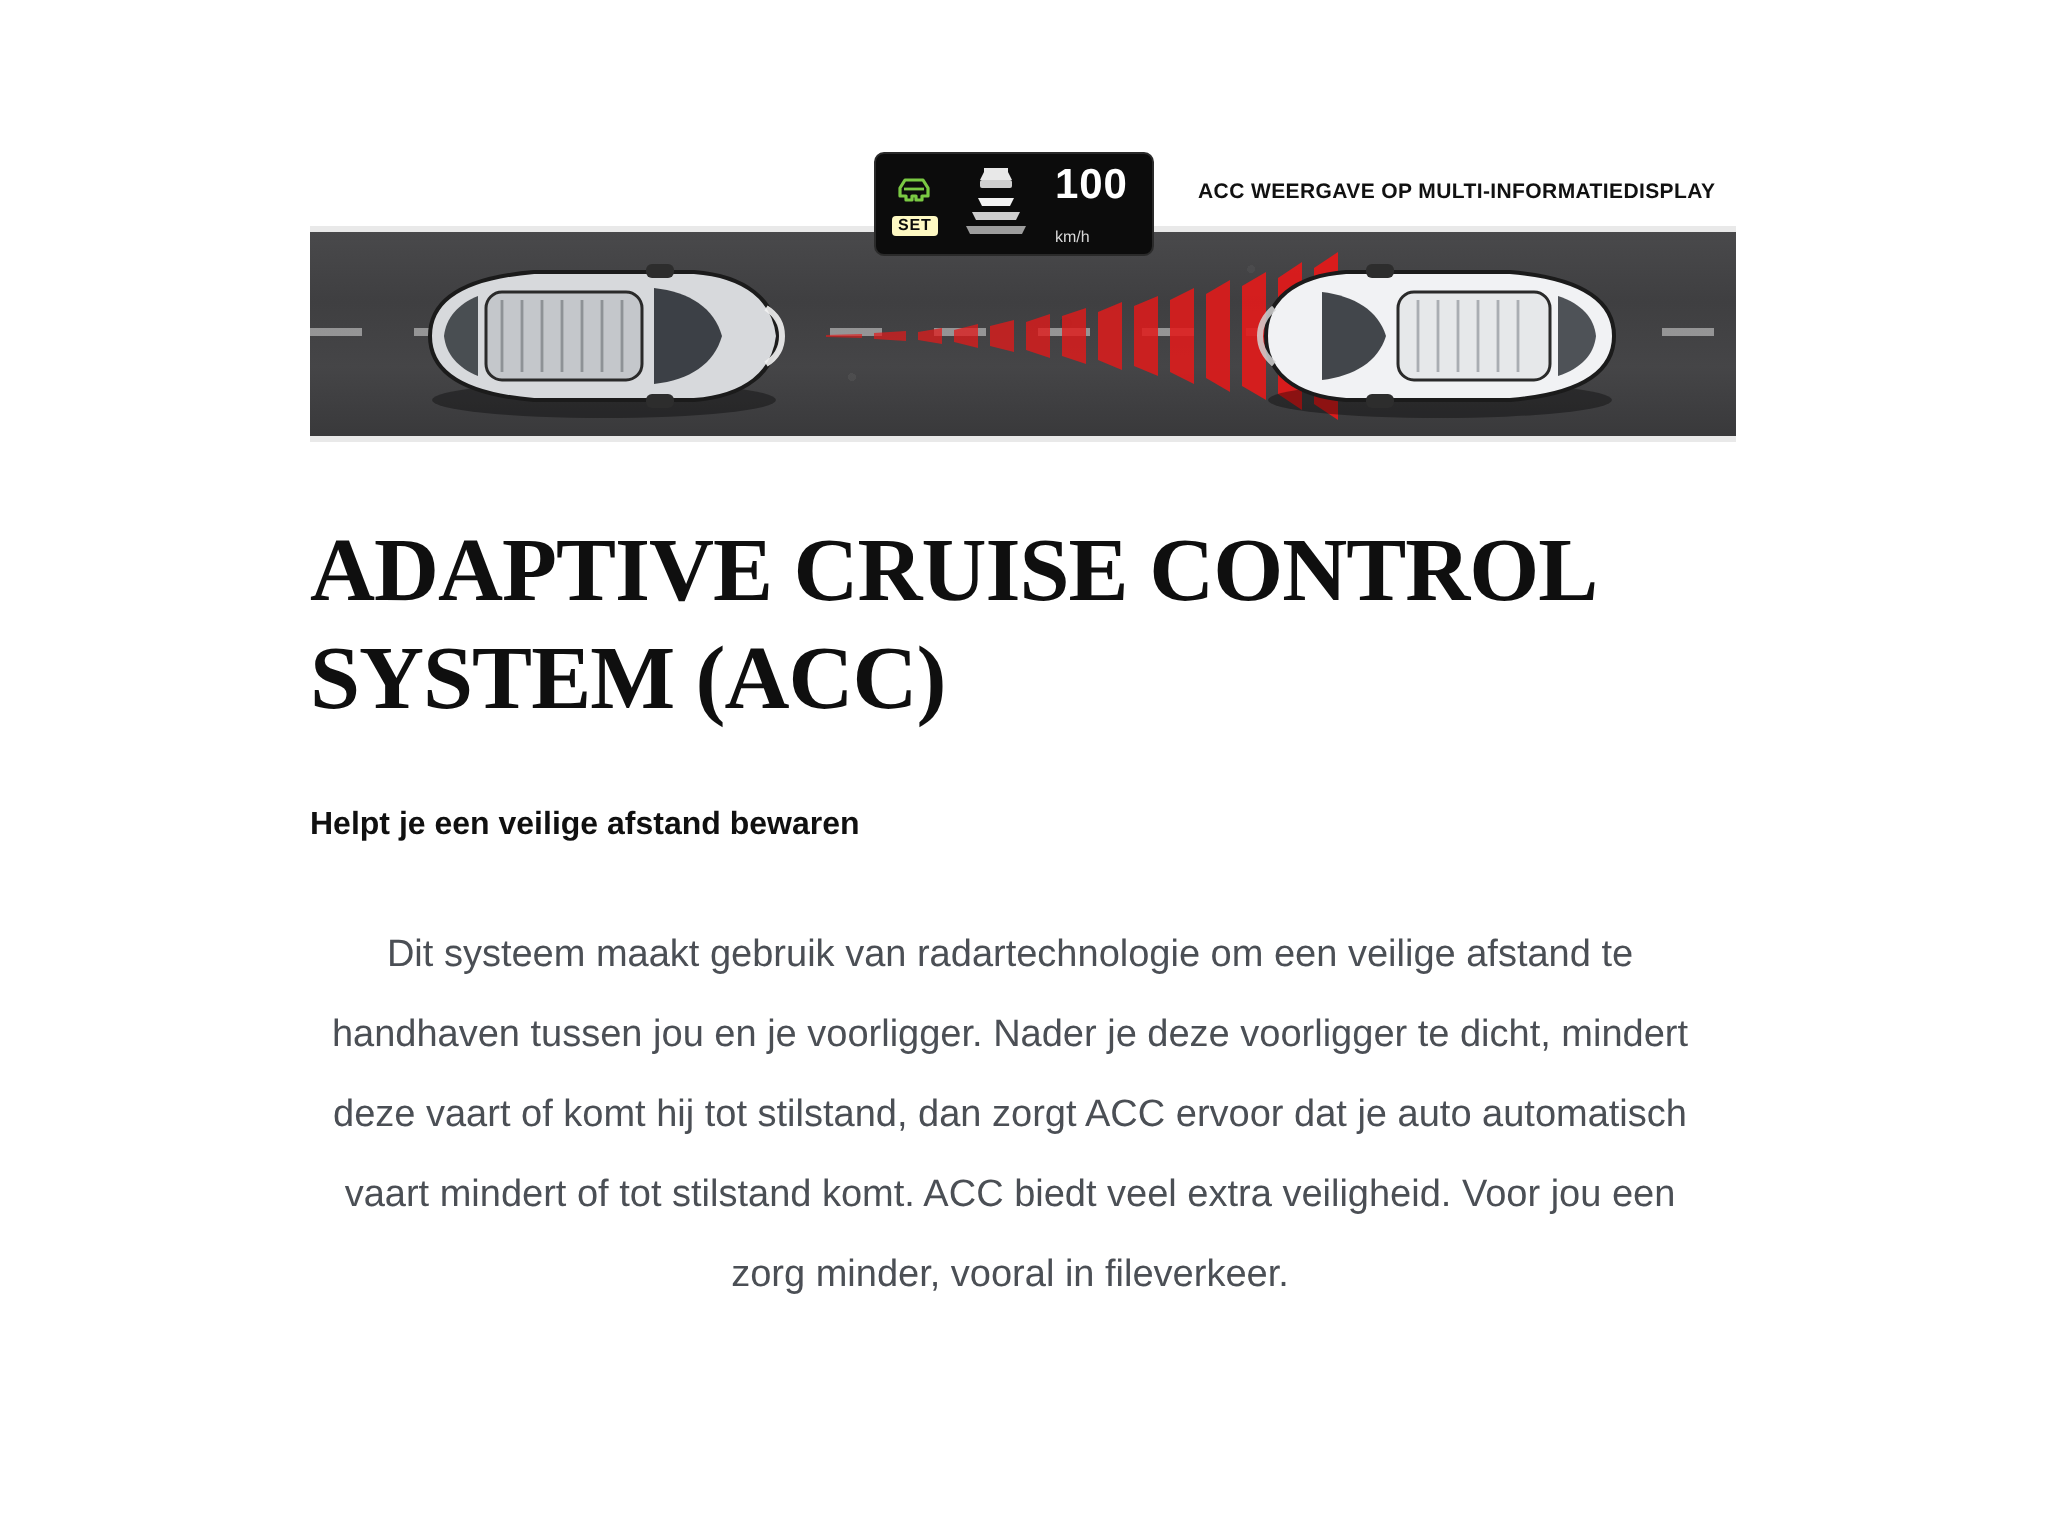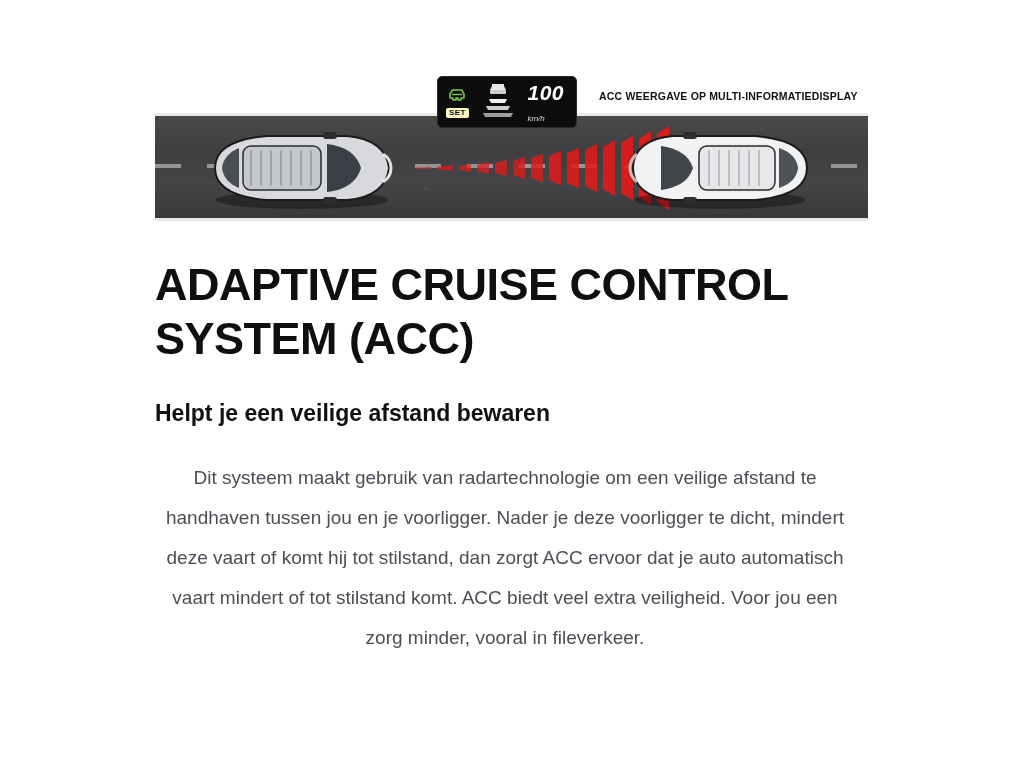--- a/index.html
+++ b/index.html
@@ -127,21 +127,20 @@
     flex: 0 0 46px;
     height: 40px;
     position: relative;
   }
   .hud-speed {
     margin-left: auto;
     text-align: left;
     color: #ffffff;
     line-height: 1;
     padding-right: 4px;
-    font-style: italic;
   }
   .hud-speed .val {
     font-size: 21px;
     font-weight: 700;
     letter-spacing: .5px;
   }
   .hud-speed .unit {
     display: block;
     font-size: 8px;
     color: #d8d8d8;
@@ -161,31 +160,31 @@
 
   
   .content {
     position: absolute;
     left: 155px;
     top: 258px;
     width: 700px;
   }
   h1.title {
     margin: 0;
-    font-family: Liberation Sans, sans-serif;
+    font-family: Liberation Serif, serif;
     font-size: 45px;
     line-height: 54px;
     font-weight: 700;
     letter-spacing: -0.5px;
     color: #0f0f0f;
     max-width: 700px;
   }
   h2.subtitle {
     margin: 32px 0 0 0;
-    font-size: 23px;
+    font-size: 16px;
     line-height: 30px;
     font-weight: 700;
     color: #101010;
   }
   p.body-text {
     margin: 30px 0 0 0;
     font-size: 19px;
     line-height: 40px;
     color: #4b4f55;
     max-width: 700px;

